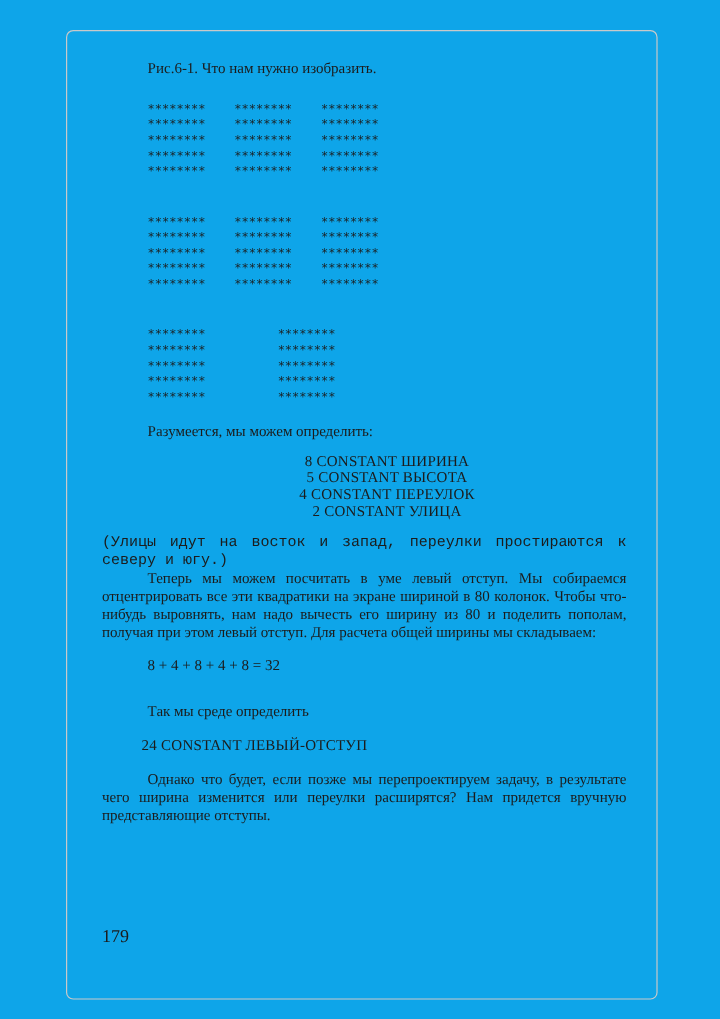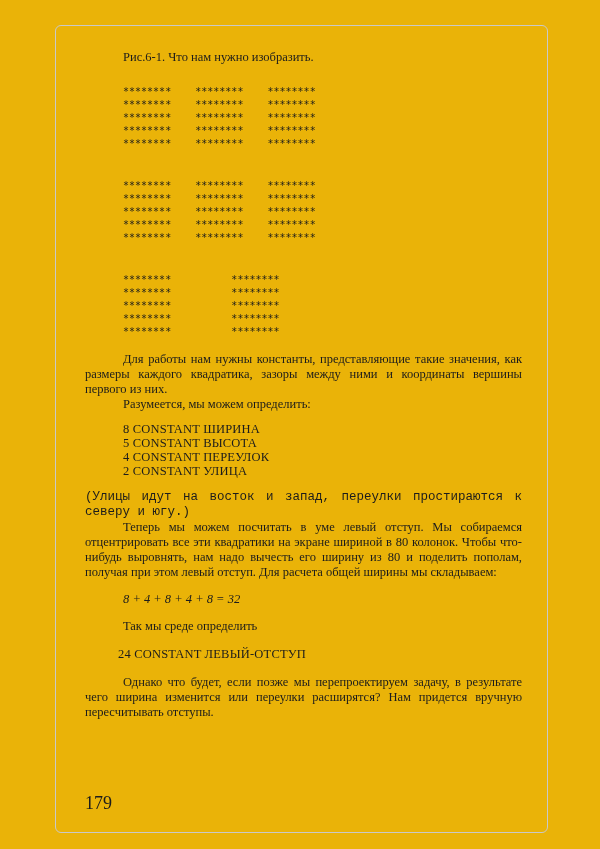--- a/index.html
+++ b/index.html
@@ -9,21 +9,21 @@
     width: 600px;
     height: 849px;
     font-family: "Liberation Serif", serif;
     color: #1c1c1c;
     -webkit-font-smoothing: antialiased;
   }
   .page {
     position: relative;
     width: 600px;
     height: 849px;
-    background: #eab308;
+    background: #0ea5e9;
     overflow: hidden;
   }
   .page-frame {
     position: absolute;
     left: 55px;
     top: 25px;
     width: 491px;
     height: 806px;
     border: 1px solid #c9c9c9;
     border-radius: 6px;
@@ -65,36 +65,36 @@
     text-indent: 0;
     font-family: Liberation Mono, monospace;
   }
   .codeblock {
     font-family: "Liberation Serif", serif;
     font-size: 12.5px;
     line-height: 14px;
     white-space: pre;
     margin: 10px 0 12px 0;
     letter-spacing: 0.2px;
+    text-align: center;
   }
   .codeline {
     margin: 13px 0 13px 0;
     white-space: pre;
     letter-spacing: 0.2px;
   }
   .formula {
-    margin: 12px 0 12px 0;
+    margin: 12px 0 24px 0;
     white-space: pre;
-    font-style: italic;
   }
   .page-number {
     position: absolute;
     left: 85px;
-    top: 793px;
-    font-size: 18px;
+    top: 773px;
+    font-size: 15px;
   }
 </style>
 </head>
 <body>
 
 <div class="page">
   <div class="page-frame"></div>
 
   <div class="content">
 
@@ -111,35 +111,34 @@
 ********    ********    ********
 ********    ********    ********
 ********    ********    ********</pre>
       <pre class="fig-group">********          ********
 ********          ********
 ********          ********
 ********          ********
 ********          ********</pre>
     </div>
 
-    <p class="indent">Для работы нам нужны константы, представляющие такие значения, как размеры каждого квадратика, зазоры между ними и координаты вершины первого из них.</p>
     <p class="indent">Разумеется, мы можем определить:</p>
 
     <pre class="codeblock" style="margin-left:38px;">8 CONSTANT ШИРИНА
 5 CONSTANT ВЫСОТА
 4 CONSTANT ПЕРЕУЛОК
 2 CONSTANT УЛИЦА</pre>
 
     <p class="noindent">(Улицы идут на восток и запад, переулки простираются к северу и югу.)</p>
     <p class="indent">Теперь мы можем посчитать в уме левый отступ. Мы собираемся отцентрировать все эти квадратики на экране шириной в 80 колонок. Чтобы что-нибудь выровнять, нам надо вычесть его ширину из 80 и поделить пополам, получая при этом левый отступ. Для расчета общей ширины мы складываем:</p>
 
     <div class="formula" style="margin-left:38px;">8 + 4 + 8 + 4 + 8 = 32</div>
 
     <p class="indent">Так мы среде определить</p>
 
     <div class="codeline" style="margin-left:33px;">24 CONSTANT ЛЕВЫЙ-ОТСТУП</div>
 
-    <p class="indent">Однако что будет, если позже мы перепроектируем задачу, в результате чего ширина изменится или переулки расширятся? Нам придется вручную пересчитывать отступы.</p>
+    <p class="indent">Однако что будет, если позже мы перепроектируем задачу, в результате чего ширина изменится или переулки расширятся? Нам придется вручную представляющие отступы.</p>
 
   </div>
 
   <div class="page-number">179</div>
 </div>
 
 </body></html>

